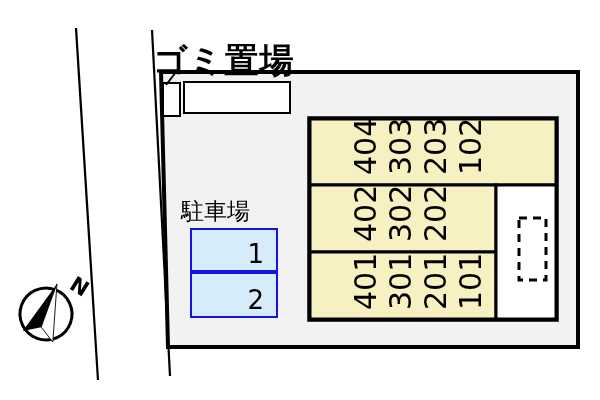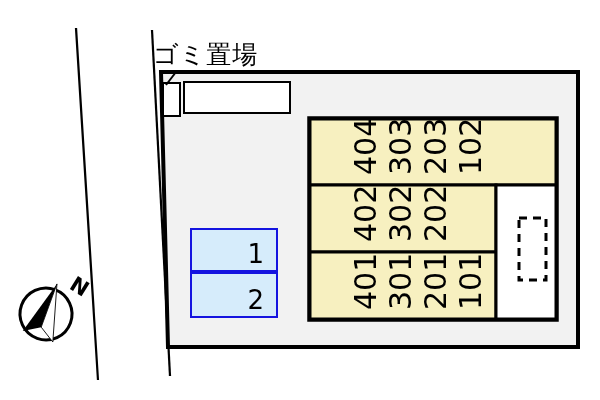--- a/index.html
+++ b/index.html
@@ -36,24 +36,25 @@
   .road-label {
     font-size: 23px;
     letter-spacing: 0px;
     left: 88px;
     top: 186px;
     font-weight: 500;
   }
 
   
   .gomi-label {
-    font-size: 25px;
+    font-size: 34px;
     left: 153px;
     top: 38px;
     letter-spacing: 1px;
+    font-weight: bold;
   }
   .chuurin-box {
     position: absolute;
     left: 183px;
     top: 81px;
     width: 108px;
     height: 33px;
     border: 2px solid #000000;
     background: #ffffff;
     box-sizing: border-box;
@@ -137,20 +138,21 @@
 
     <rect x="519" y="218" width="27" height="62" fill="none" stroke="#000000" stroke-width="3" stroke-dasharray="8 6"></rect>
 
   </svg>
 
 
   <div class="lbl gomi-label">ゴミ置場</div>
 
   <div class="chuurin-box"></div>
 
+  <div class="lbl chuusha-label">駐車場</div>
 
   <div class="stall" id="stall-1">
     <span class="stall-num">1</span>
   </div>
   <div class="stall" id="stall-2">
     <span class="stall-num">2</span>
   </div>
 
   <div class="unit" style="left:348px; top:175px;">404</div>
   <div class="unit" style="left:383px; top:175px;">303</div>

